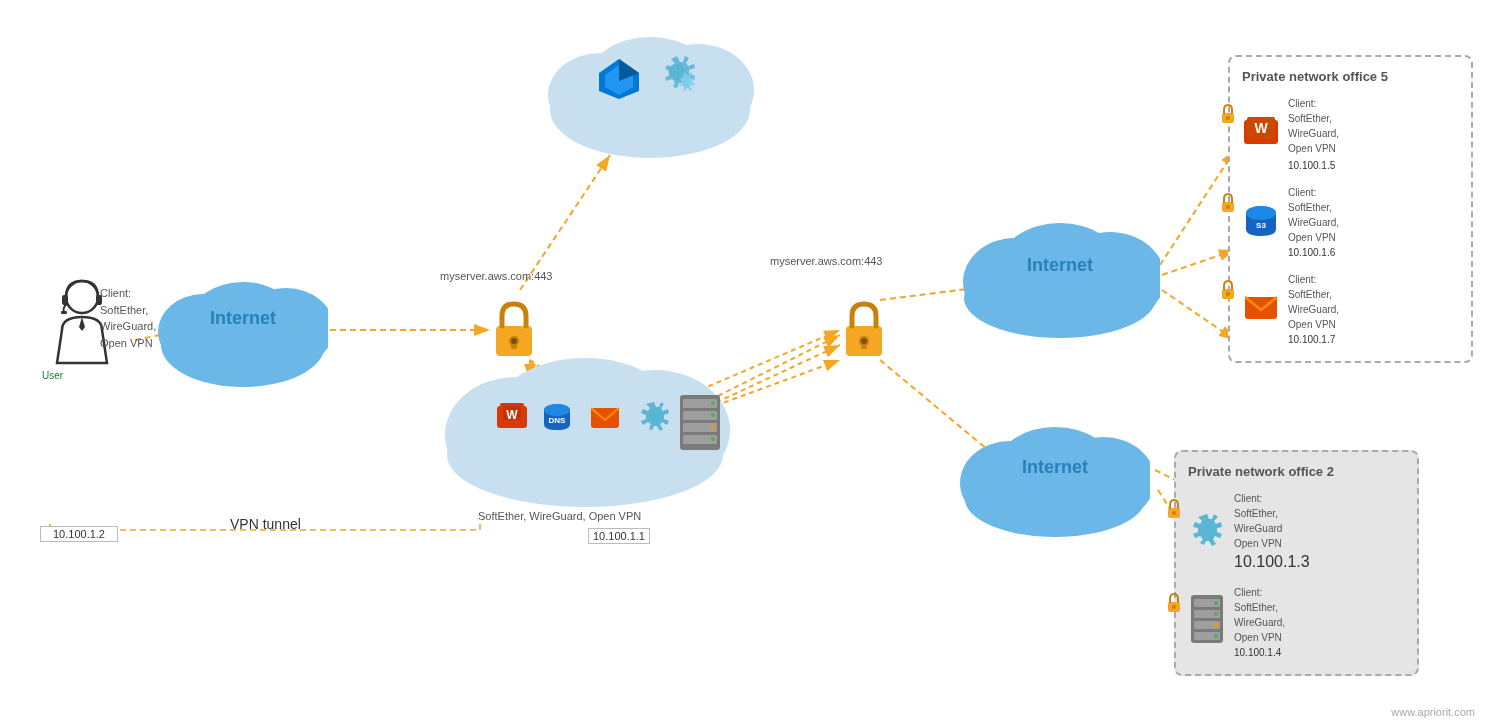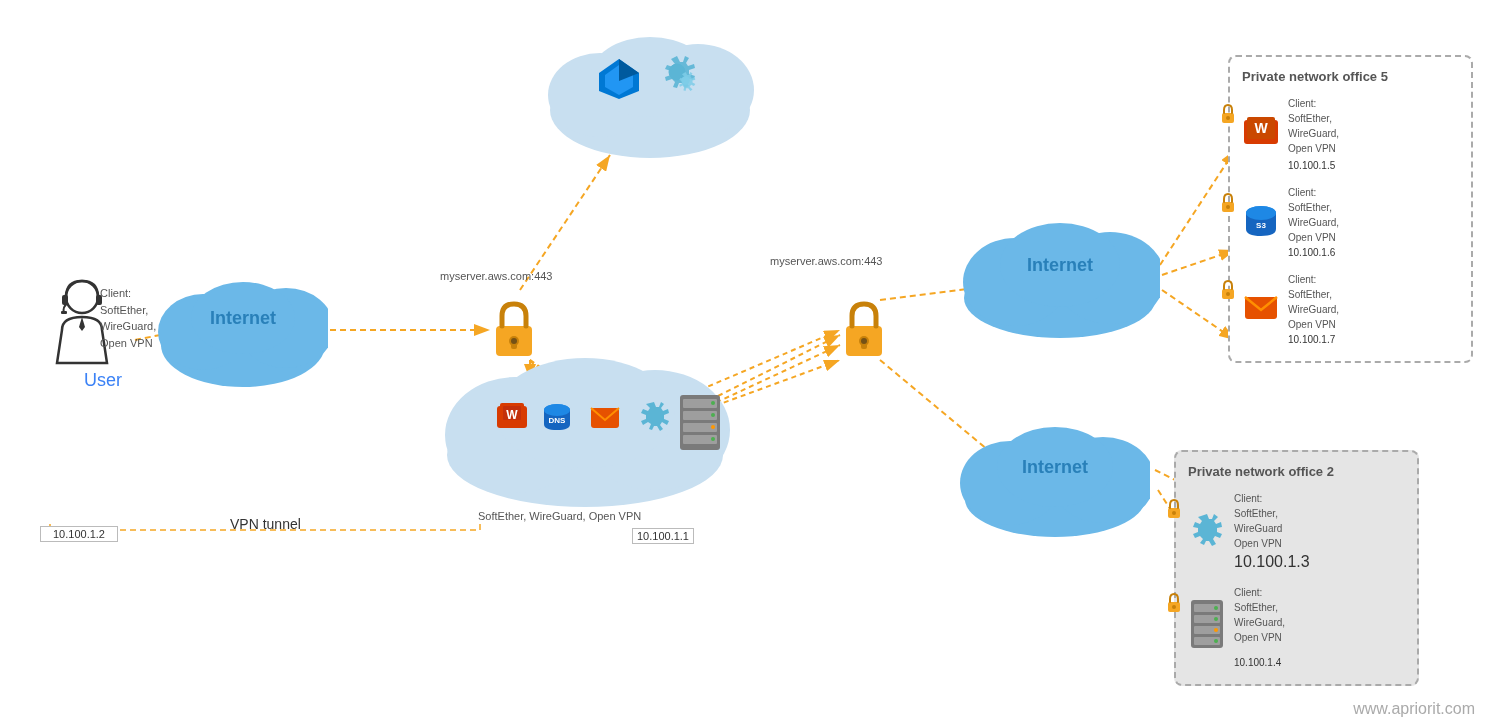--- a/index.html
+++ b/index.html
@@ -202,21 +202,21 @@
       <rect x="20" y="20" width="6" height="10" rx="2" fill="#333"></rect>
       <rect x="54" y="20" width="6" height="10" rx="2" fill="#333"></rect>
 
       <path d="M26 28 Q20 32 22 38" fill="none" stroke="#333" stroke-width="2"></path>
       <rect x="19" y="36" width="6" height="3" rx="1" fill="#333"></rect>
 
       <path d="M20 55 Q20 42 40 42 Q60 42 60 55 L65 88 L15 88 Z" fill="none" stroke="#333" stroke-width="2.5"></path>
 
       <path d="M40 42 L37 52 L40 56 L43 52 Z" fill="#333"></path>
     </svg>
-    <div style="text-align:right; font-size:18px; color:#3b82f6; font-weight:500; margin-top:-4px;">User</div>
+    <div style="text-align:left; font-size:10px; color:#15803d; font-weight:500; margin-top:-4px;">User</div>
   </div>
 
   <div style="position:absolute; left:100px; top:285px; font-size:11px; color:#555; line-height:1.5;">
     <div>Client:</div>
     <div>SoftEther,</div>
     <div>WireGuard,</div>
     <div>Open VPN</div>
   </div>
 
   <div style="position:absolute; left:488px; top:298px; font-size:52px; line-height:1;">
@@ -238,21 +238,21 @@
       <circle cx="26" cy="43" r="3" fill="#222" opacity="0.5"></circle>
     </svg>
   </div>
 
   <div style="position:absolute; left:440px; top:270px; font-size:11px; color:#555;">myserver.aws.com:443</div>
 
   <div style="position:absolute; left:770px; top:255px; font-size:11px; color:#555;">myserver.aws.com:443</div>
 
   <div style="position:absolute; left:478px; top:510px; font-size:11px; color:#555;">SoftEther, WireGuard, Open VPN</div>
 
-  <div style="position:absolute; left:588px; top:528px; font-size:11px; color:#333; background:white; padding:1px 4px; border:1px solid #bbb;margin-left:44px;">
+  <div style="position:absolute; left:588px; top:528px; font-size:11px; color:#333; background:white; padding:1px 4px; border:1px solid #bbb;">
     <span>10.100.1.1</span>
   </div>
 
   <div style="position:absolute; left:40px; top:526px; font-size:11px; color:#333; background:white; padding:1px 12px; border:1px solid #bbb;">10.100.1.2</div>
 
   <div style="position:absolute; left:230px; top:516px; font-size:14px; color:#333;">VPN tunnel</div>
 
   <div style="position:absolute; left:1228px; top:55px; width:245px; border:2px dashed #aaa; border-radius:8px; padding:12px; background:white;">
     <div style="font-size:13px; font-weight:600; color:#555; margin-bottom:12px;">Private network office 5</div>
 
@@ -360,20 +360,20 @@
           <rect x="6" y="29" width="26" height="8" rx="1" fill="#9e9e9e"></rect>
           <rect x="6" y="40" width="26" height="8" rx="1" fill="#9e9e9e"></rect>
           <circle cx="28" cy="11" r="2" fill="#4CAF50"></circle>
           <circle cx="28" cy="22" r="2" fill="#4CAF50"></circle>
           <circle cx="28" cy="33" r="2" fill="#ff9800"></circle>
           <circle cx="28" cy="44" r="2" fill="#4CAF50"></circle>
         </svg>
       </div>
       <div>
         <div style="font-size:10px; color:#555; line-height:1.5;">Client:<br>SoftEther,<br>WireGuard,<br>Open VPN</div>
-        <div style="font-size:10px; color:#333; margin-top:12px;">10.100.1.4</div>
-      </div>
-    </div>
-  </div>
-
-  <div style="position:absolute; bottom:10px; right:18px; font-size:16px; color:#aaa;">www.apriorit.com</div>
+        <div style="font-size:10px; color:#333; margin-top:2px;">10.100.1.4</div>
+      </div>
+    </div>
+  </div>
+
+  <div style="position:absolute; bottom:10px; right:18px; font-size:11px; color:#aaa;">www.apriorit.com</div>
 
 </div>
 
 </body></html>

